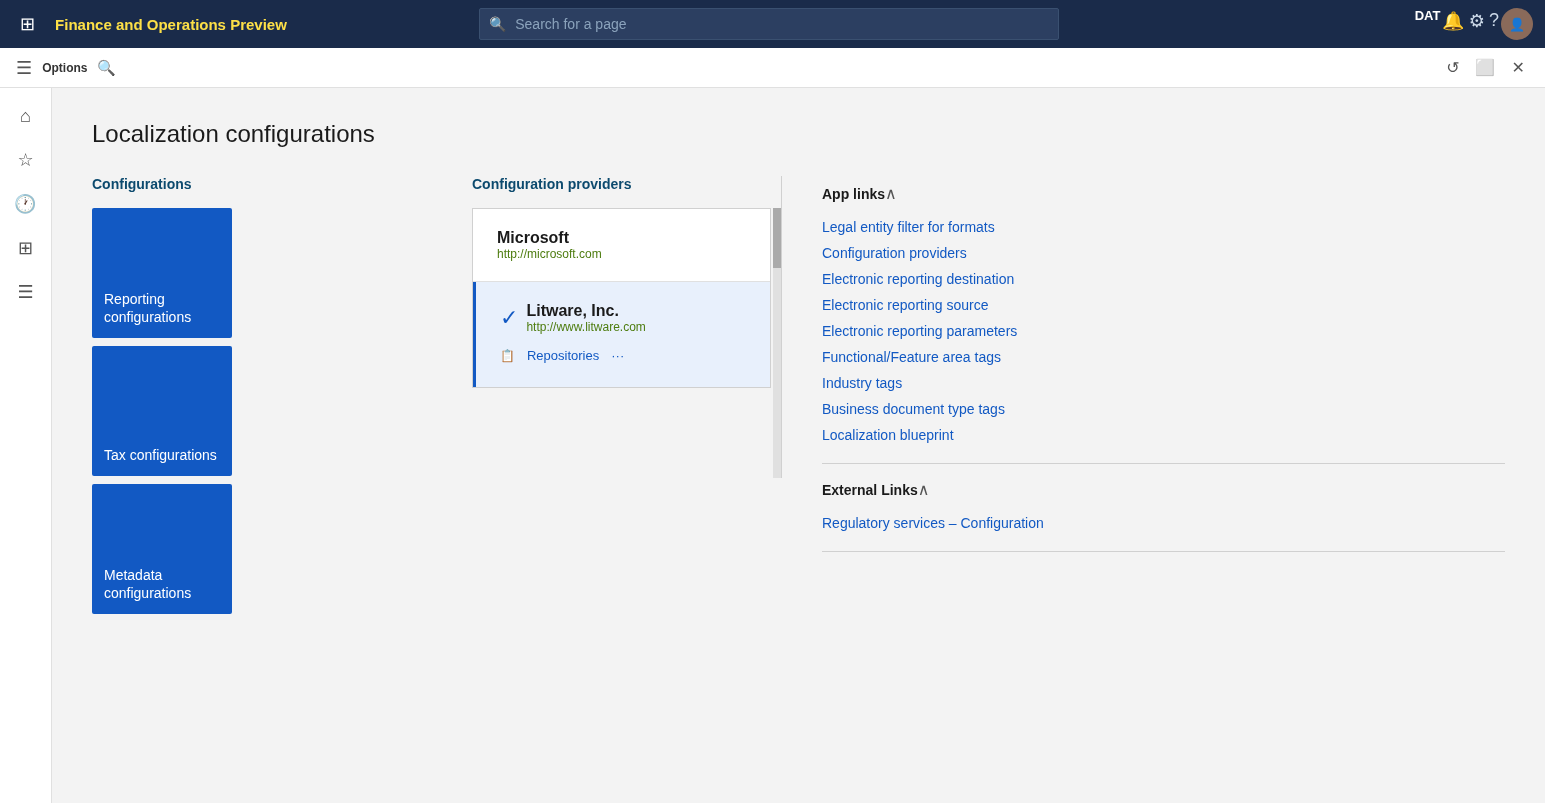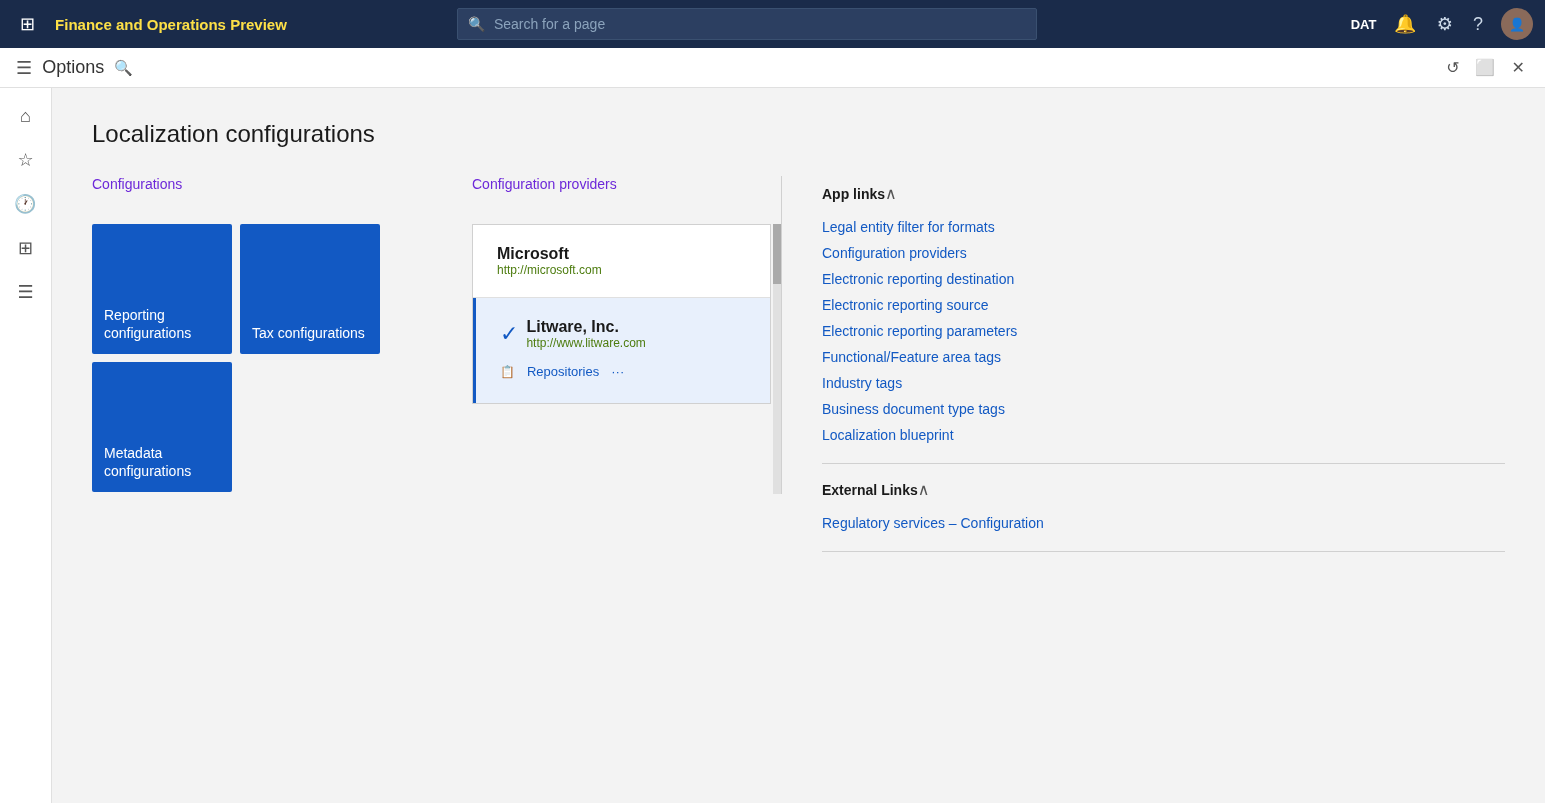--- a/index.html
+++ b/index.html
@@ -45,22 +45,21 @@
       border: none;
       color: #afc3d9;
       font-size: 14px;
       outline: none;
       flex: 1;
     }
     .search-bar input::placeholder { color: #8ba3bc; }
     .search-icon-svg { color: #8ba3bc; font-size: 14px; }
     .nav-right {
       display: flex;
-      align-items: center;
-      gap: 16px;
+      align-items: flex-start;
       margin-left: auto;
     }
     .nav-right .dat-label {
       color: white;
       font-size: 13px;
       font-weight: 600;
     }
     .nav-right .icon-btn {
       color: #ccd9e8;
       font-size: 18px;
@@ -90,23 +89,23 @@
       padding: 0 16px;
       border-bottom: 1px solid #e0e0e0;
       gap: 10px;
     }
     .options-bar .hamburger {
       font-size: 18px;
       color: #555;
       cursor: pointer;
     }
     .options-bar .options-label {
-      font-size: 18px;
+      font-size: 12px;
       color: #333;
-      font-weight: 400;
+      font-weight: 700;
     }
     .options-bar .search-icon-small {
       font-size: 15px;
       color: #555;
       cursor: pointer;
     }
     .window-controls {
       margin-left: auto;
       display: flex;
       gap: 8px;
@@ -167,28 +166,29 @@
       align-items: flex-start;
     }
 
     
     .configurations-col {
       width: 380px;
       flex-shrink: 0;
     }
     .col-title {
       font-size: 14px;
-      font-weight: 400;
-      color: #6d28d9;
-      margin-bottom: 32px;
+      font-weight: 700;
+      color: #0c4a6e;
+      margin-bottom: 16px;
     }
     .tiles-grid {
       display: flex;
       flex-wrap: wrap;
       gap: 8px;
+      flex-direction: column;
     }
     .tile {
       width: 140px;
       height: 130px;
       background: #1259c3;
       color: white;
       display: flex;
       align-items: flex-end;
       padding: 12px;
       font-size: 14px;

